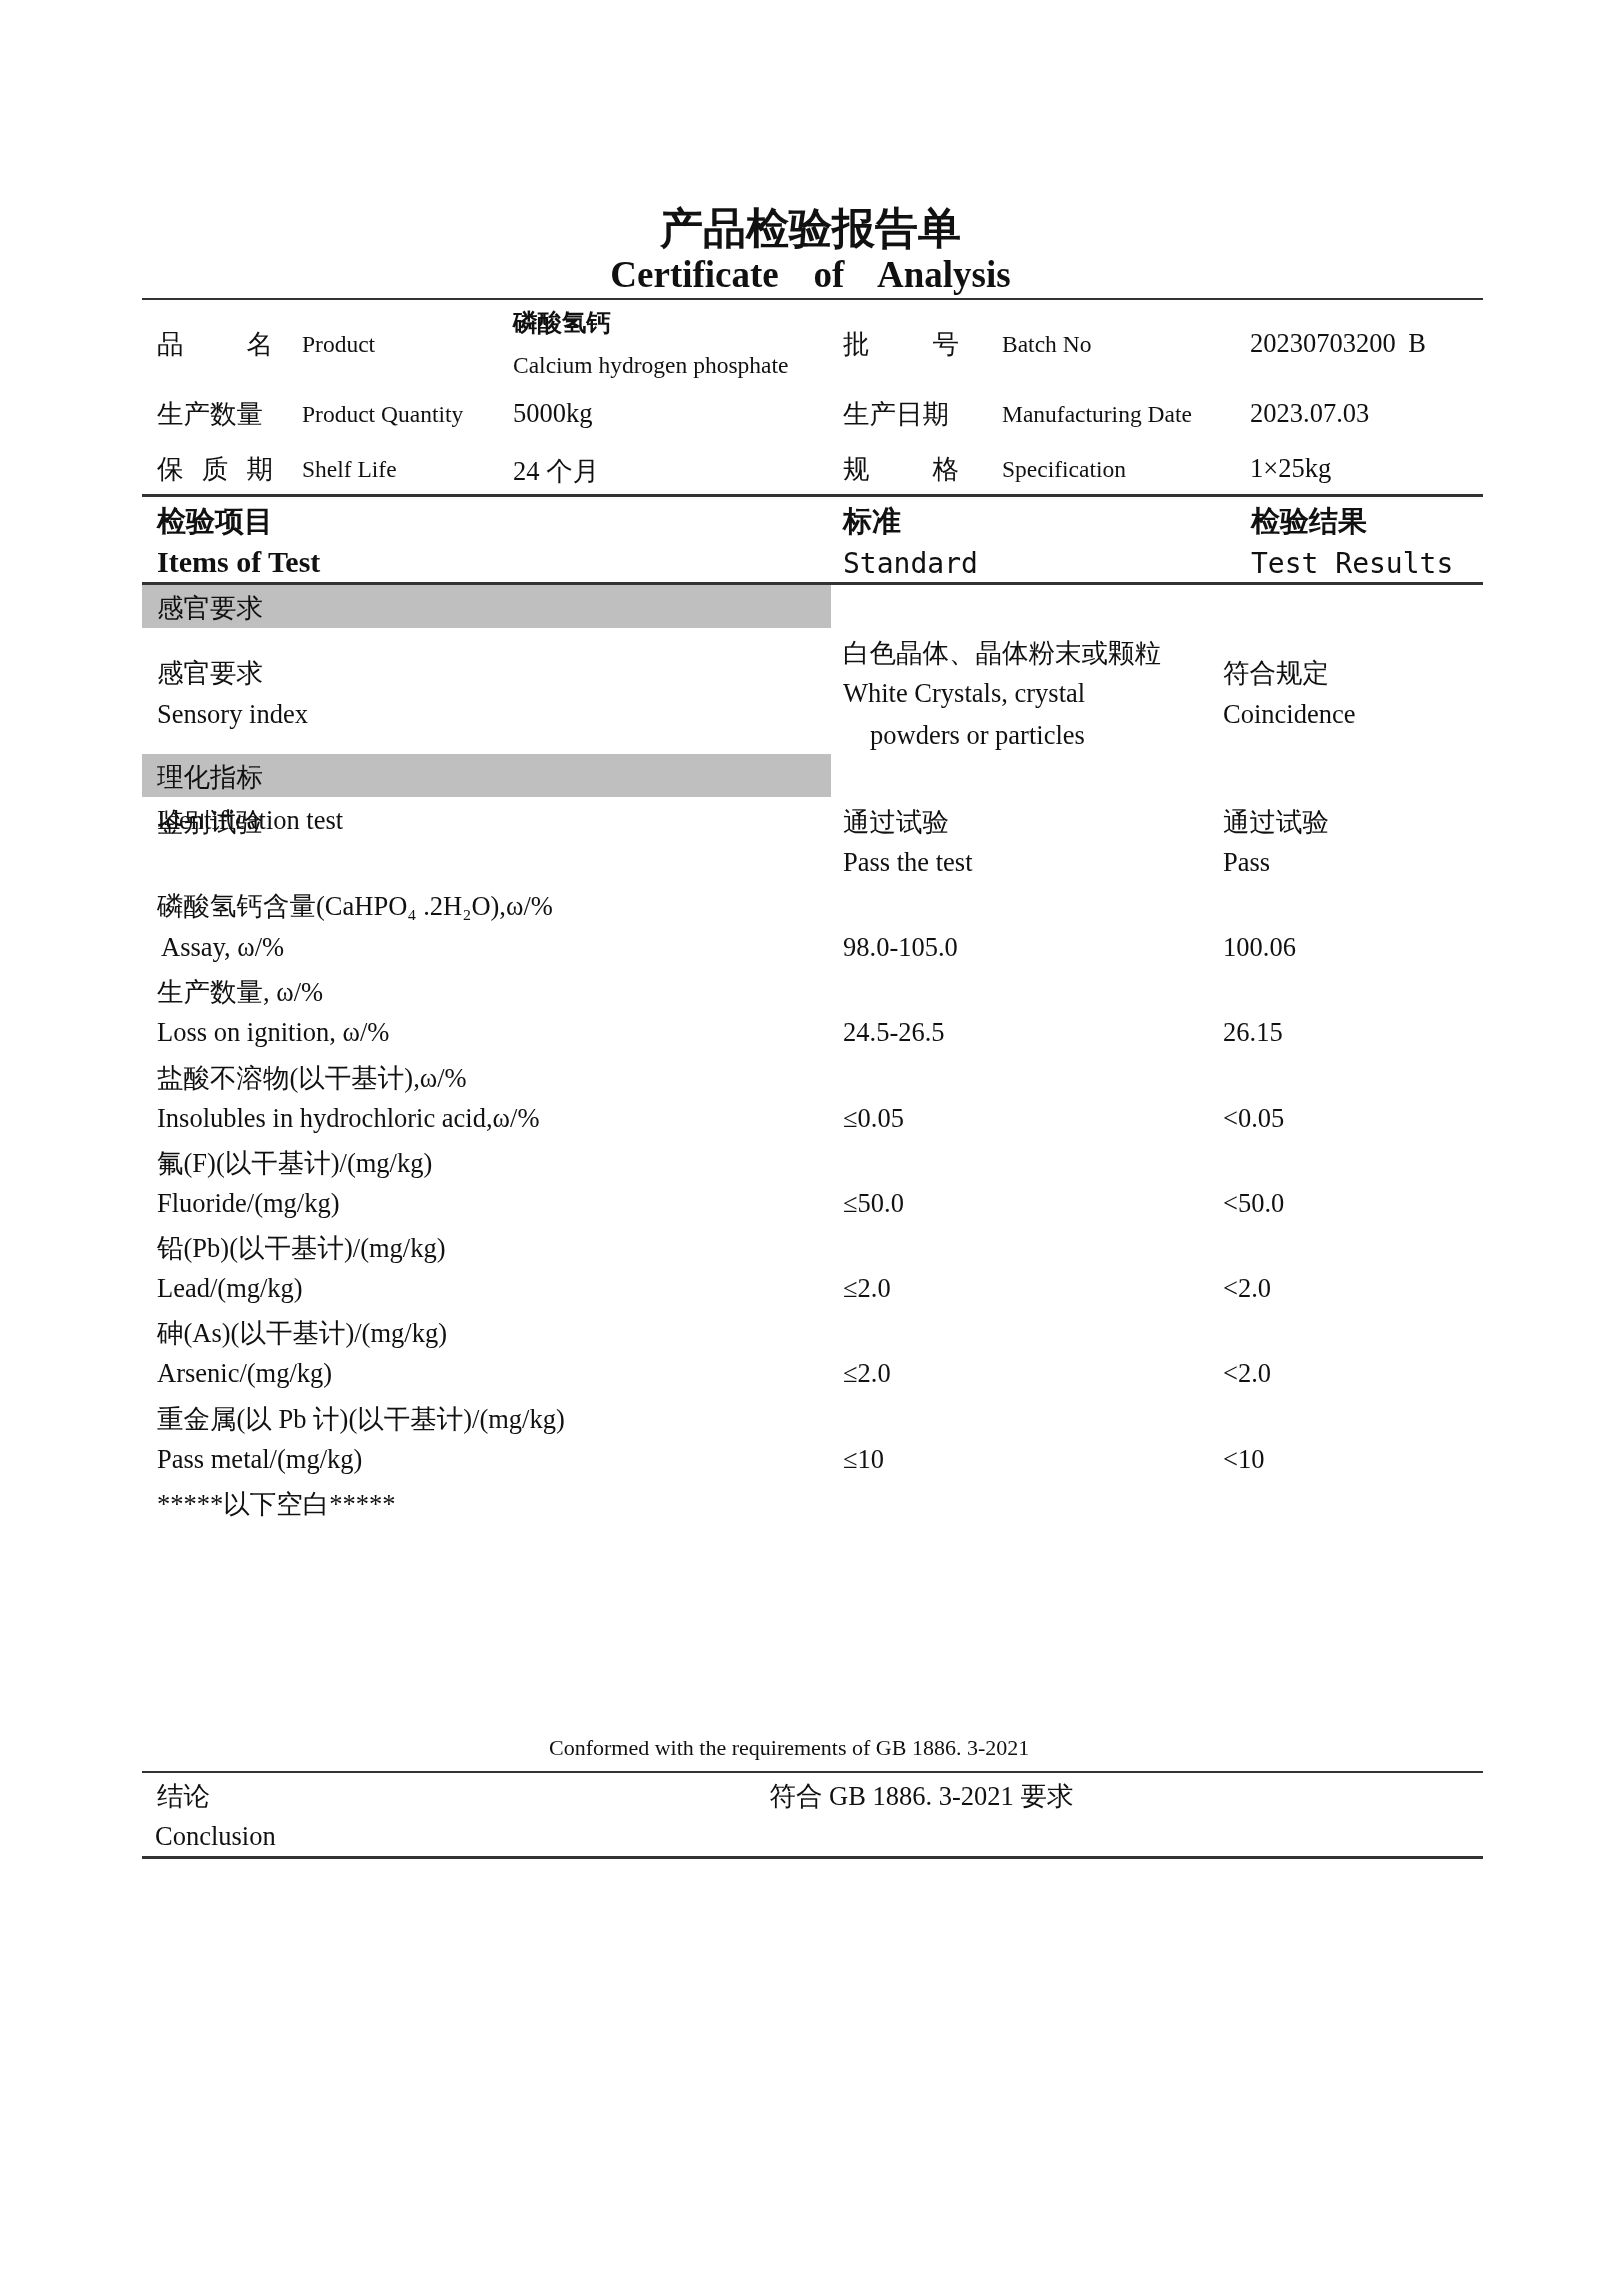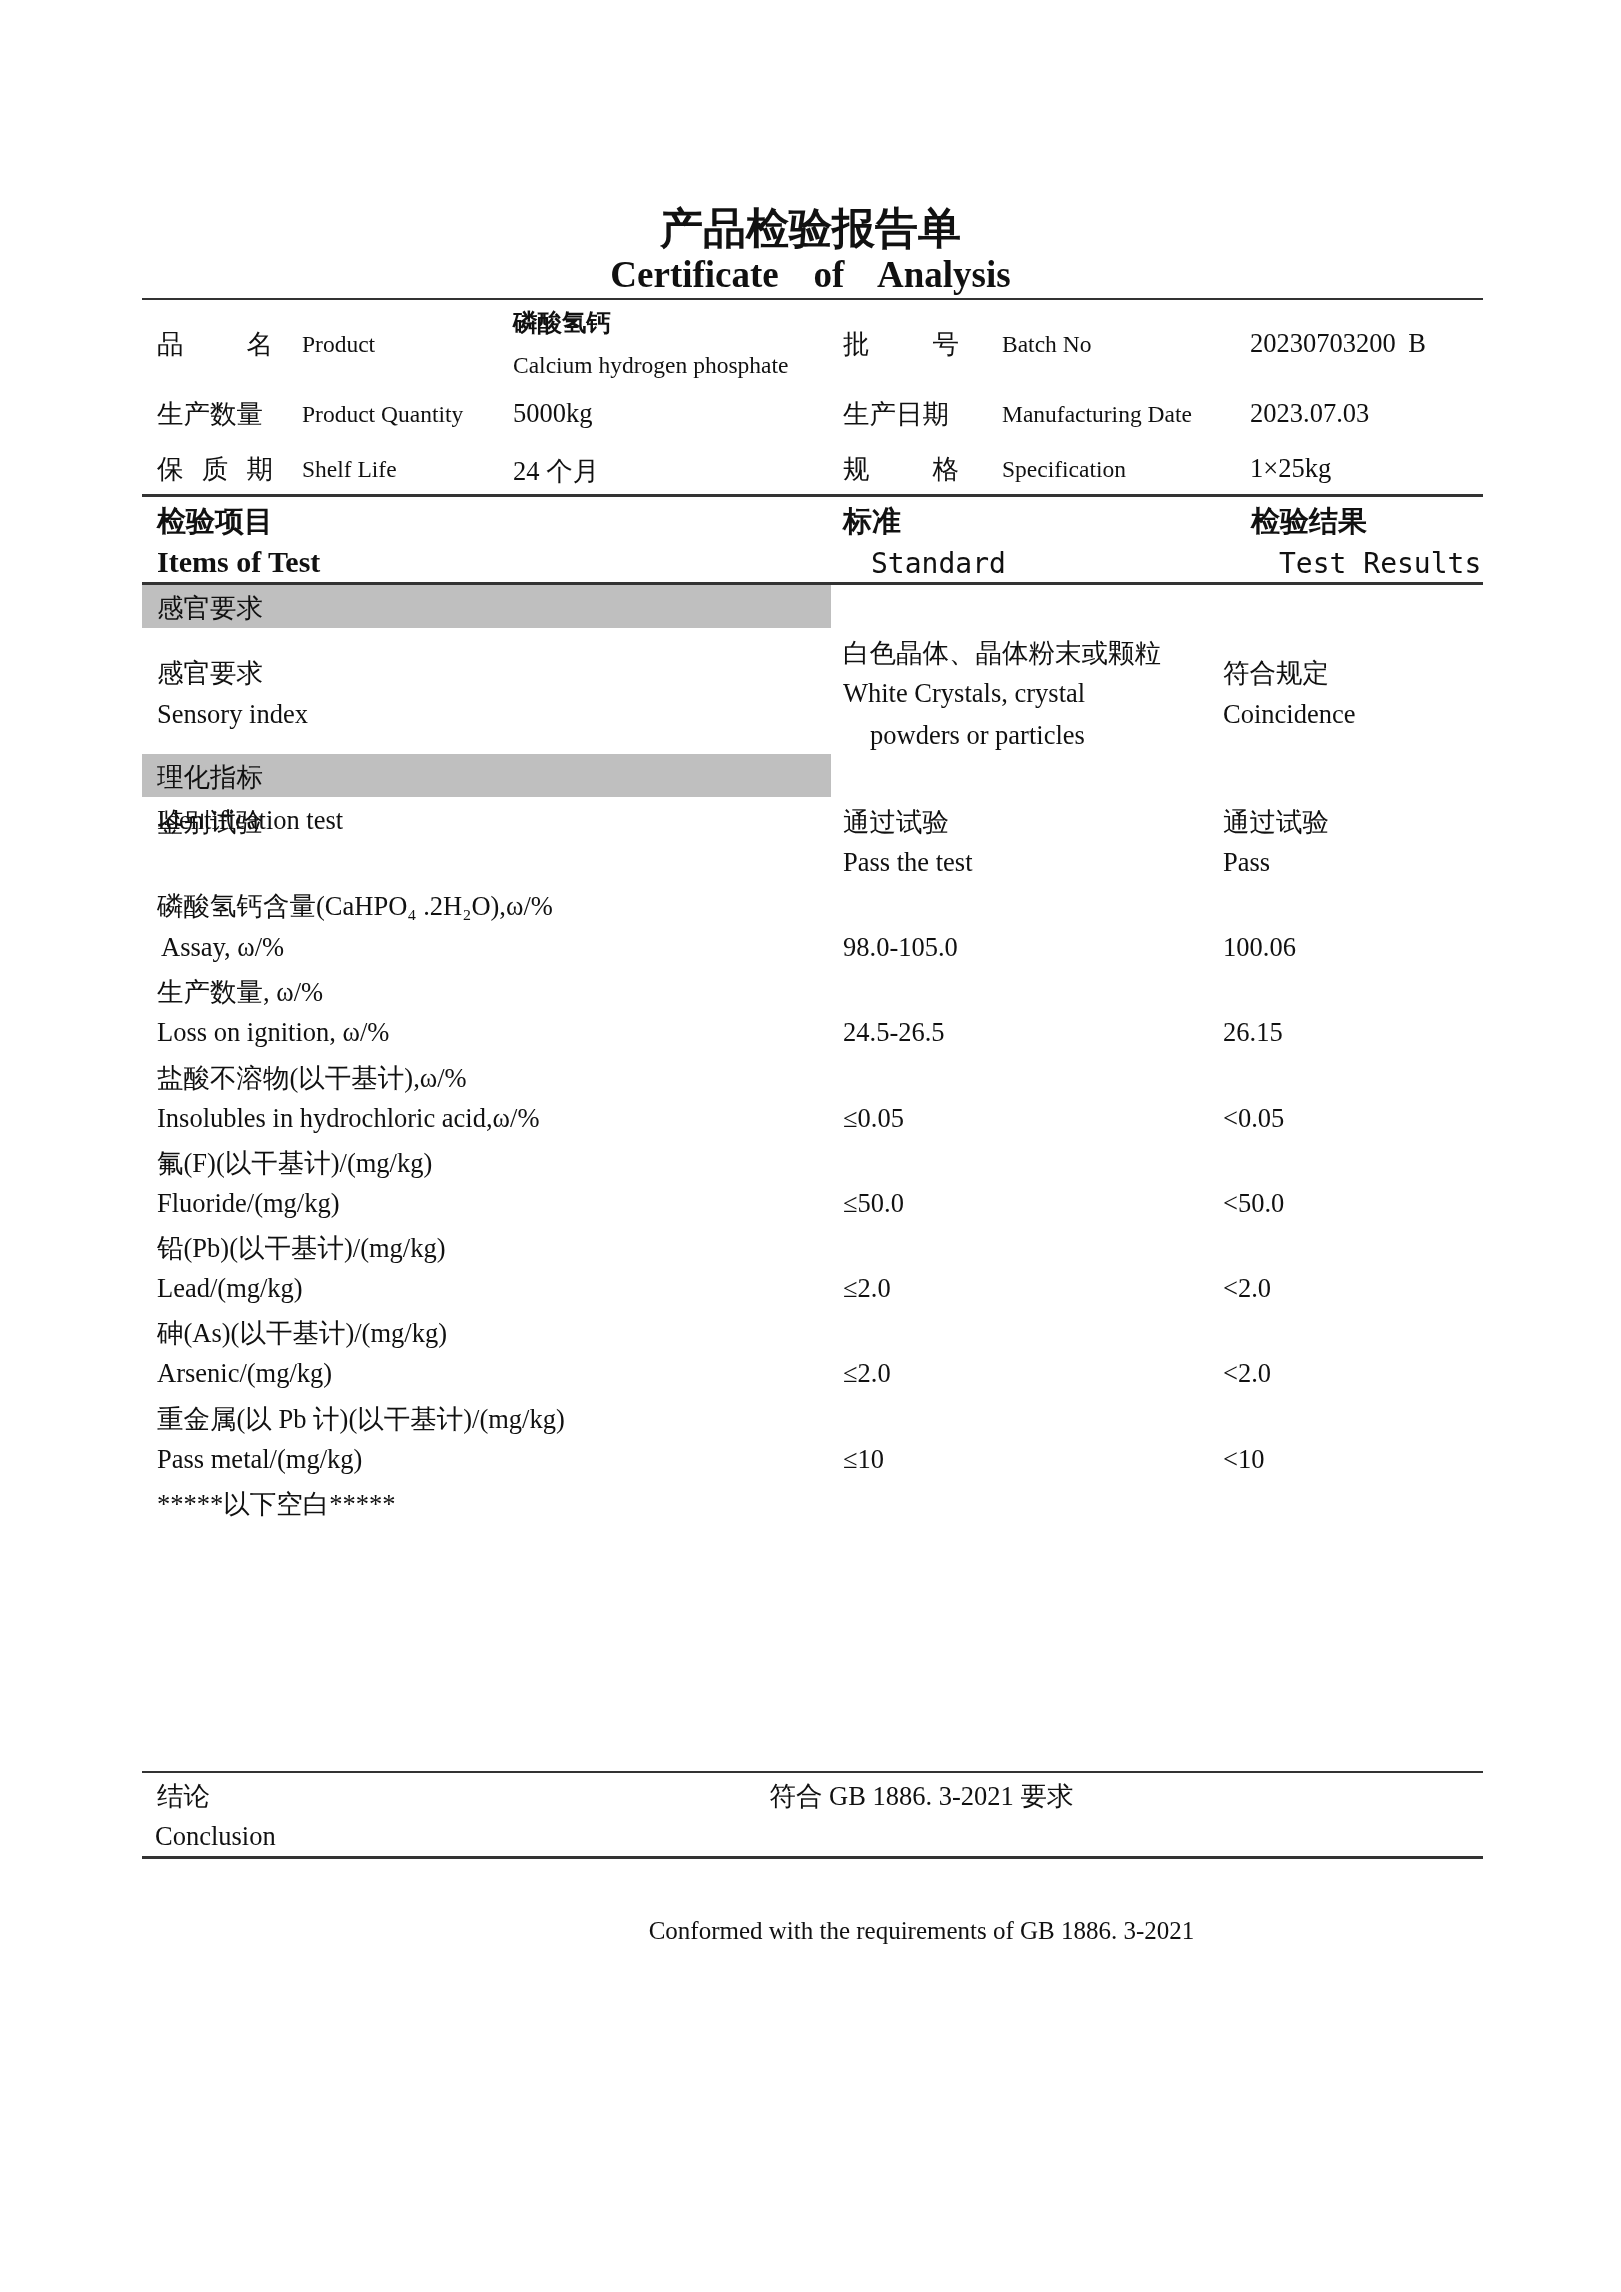--- a/index.html
+++ b/index.html
@@ -9,21 +9,21 @@
   .title-cn{left:0;width:1621px;text-align:center;top:200px;font-family:"DejaVu Sans",sans-serif;font-size:43px;font-weight:bold;}
   .title-en{left:0;width:1621px;text-align:center;top:253px;font-size:37px;font-weight:bold;word-spacing:25.5px;}
   .rule{position:absolute;left:142px;width:1341px;background:#333;}
   .r-thin{height:2px;}
   .r-thick{height:2.9px;}
   .cj{font-family:"DejaVu Sans",sans-serif;font-size:26.5px;font-weight:300;}
   .en{font-size:23.5px;}
   .val{font-size:26.5px;}
   .hdr-cn{font-family:"DejaVu Sans",sans-serif;font-size:29px;font-weight:bold;}
   .hdr-en-b{font-size:30px;font-weight:bold;}
-  .hdr-mono{font-family:"DejaVu Sans Mono",monospace;font-size:28px;margin-left:28px;}
+  .hdr-mono{font-family:"DejaVu Sans Mono",monospace;font-size:28px;}
   .band{position:absolute;left:142px;width:689px;height:43px;background:#bfbfbf;}
   .band-label{position:absolute;left:157px;font-family:"DejaVu Sans",sans-serif;font-size:26.5px;}
   .row-text{font-size:26.5px;}
   .spread{display:flex;justify-content:space-between;width:116px;}
 </style>
 </head>
 <body>
 
 <div class="abs title-cn">产品检验报告单</div>
 <div class="abs title-en">Certificate of Analysis</div>
@@ -156,16 +156,16 @@
   <div class="abs row-text" style="left:1223px;top:1444px">&lt;10</div>
 </div>
 
 <div class="abs row-text" style="left:157px;top:1486px">*****以下空白*****</div>
 
 <div class="rule r-thin" style="top:1771px"></div>
 <div>
   <div class="abs cj" style="left:157px;top:1778px">结论</div>
   <div class="abs row-text" style="left:155px;top:1821px">Conclusion</div>
   <div class="abs row-text" style="left:549px;width:745px;text-align:center;top:1778px">符合 GB 1886. 3-2021 要求</div>
-  <div class="abs" style="left:549px;width:745px;text-align:center;top:1917px;font-size:25px;">Conformed with the requirements of GB 1886. 3-2021</div>
+  <div class="abs" style="left:549px;width:745px;text-align:left;top:1735px;font-size:22px;">Conformed with the requirements of GB 1886. 3-2021</div>
 </div>
 <div class="rule r-thick" style="top:1856px"></div>
 
 
 </body></html>

